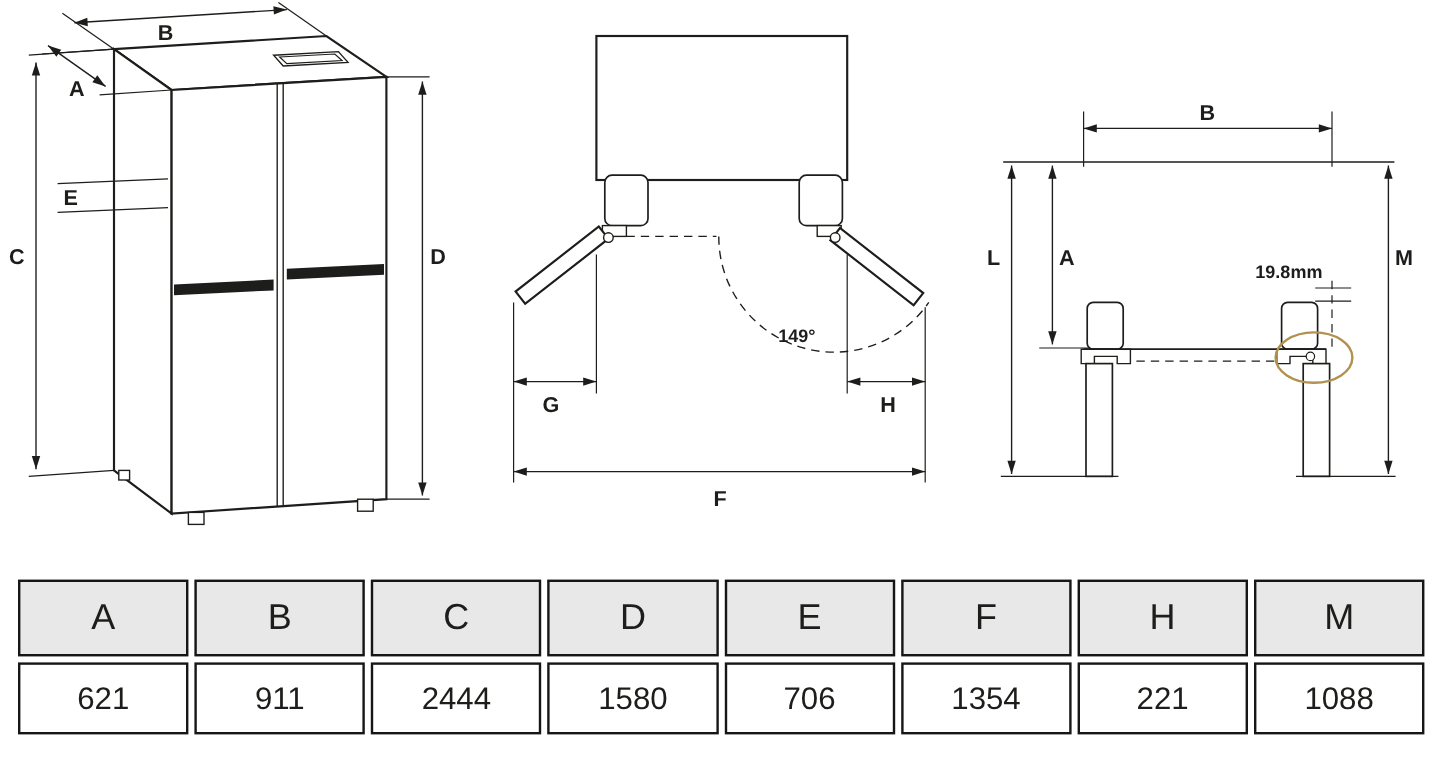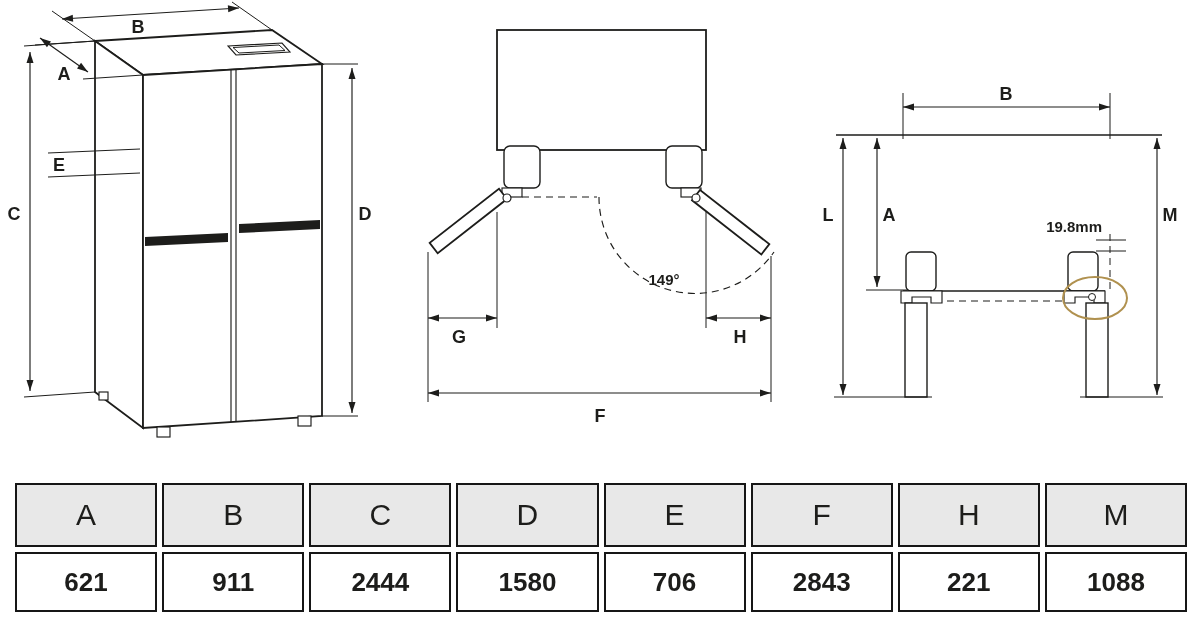--- a/index.html
+++ b/index.html
@@ -24,21 +24,21 @@
   .fill-line{fill:var(--color-line);stroke:none;}
   .dash{stroke-dasharray:7 5;}
   .lbl{font:600 18px "Liberation Sans",sans-serif;fill:var(--color-line);text-anchor:middle;}
   .lbl-sm{font:600 15px "Liberation Sans",sans-serif;fill:var(--color-line);text-anchor:middle;}
   .end{text-anchor:end;}
   
   .table-wrap{margin:8px 10px 0 10px;}
   table{width:100%;border-collapse:separate;border-spacing:5px;table-layout:fixed;}
   th,td{border:2.5px solid #161616;text-align:center;vertical-align:middle;}
   th{background:var(--color-table-header-bg);height:64px;font-size:30px;font-weight:400;}
-  td{height:60px;font-size:26px;font-weight:700;background:#fff;}
+  td{height:60px;font-size:26px;font-weight:400;background:#fff;}
 </style>
 </head>
 <body>
 
 <div class="diagram">
 <svg width="1202" height="470" viewBox="0 0 1202 470">
   <defs>
     <marker id="arrow" markerUnits="userSpaceOnUse" markerWidth="12" markerHeight="8" refX="11.5" refY="4" orient="auto-start-reverse">
       <path d="M0.5,0.5 L11.5,4 L0.5,7.5 Z" class="fill-line"></path>
     </marker>
@@ -182,19 +182,19 @@
         <th>M</th>
       </tr>
     </thead>
     <tbody>
       <tr>
         <td>621</td>
         <td>911</td>
         <td>2444</td>
         <td>1580</td>
         <td>706</td>
-        <td>2843</td>
+        <td>1354</td>
         <td>221</td>
         <td>1088</td>
       </tr>
     </tbody>
   </table>
 </div>
 
 </body></html>

